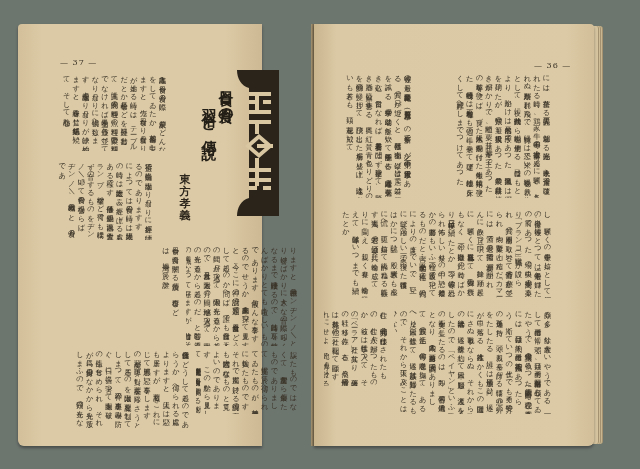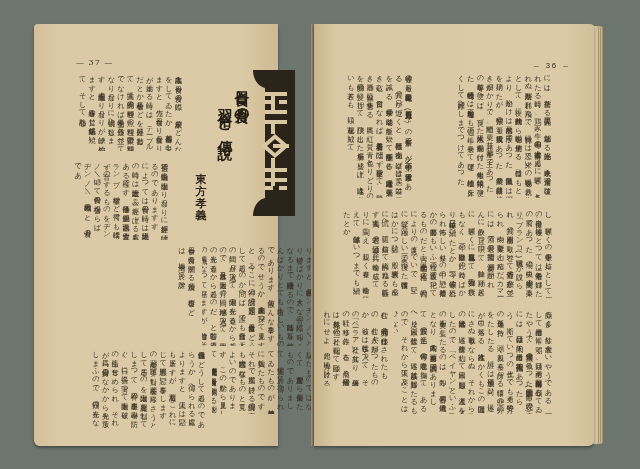--- a/index.html
+++ b/index.html
@@ -1,20 +1,20 @@
 <!DOCTYPE html>
 <html><head>
 <meta charset="utf-8">
 <style>
   html,body{margin:0;padding:0;}
   body{width:640px;height:469px;background:#6d756f;position:relative;overflow:hidden;font-family:"DejaVu Serif",serif;}
   .book{position:absolute;left:18px;top:24px;width:584px;height:422px;}
   .page{position:absolute;top:0;height:100%;background:#d9c7a2;box-shadow:0 2px 3px rgba(0,0,0,.35);}
-  .page.left{left:16px;width:244px;border-radius:4px 0 0 6px;background:linear-gradient(90deg,#d3c09a 0%,#dccaa6 10%,#dccaa6 85%,#cdb993 100%);text-decoration:underline;}
-  .page.right{left:296px;width:280px;border-radius:0 4px 6px 0;background:linear-gradient(90deg,#c9b58e 0%,#dbc9a5 8%,#dccaa6 90%,#d2bf99 100%);font-family:Liberation Mono, monospace;}
+  .page.left{left:0;width:244px;border-radius:4px 0 0 6px;background:linear-gradient(90deg,#d3c09a 0%,#dccaa6 10%,#dccaa6 85%,#cdb993 100%);text-decoration:underline;}
+  .page.right{left:296px;width:280px;border-radius:0 4px 6px 0;background:linear-gradient(90deg,#c9b58e 0%,#dbc9a5 8%,#dccaa6 90%,#d2bf99 100%);}
   .gutter{position:absolute;left:293px;top:0;width:6px;height:100%;background:linear-gradient(90deg,#a89673,#6f6149,#a89673);}
   .edges{position:absolute;left:574px;top:2px;width:10px;height:418px;}
   .edges div{position:absolute;top:0;height:100%;border-right:1px solid #a3916f;background:#d6c49f;border-radius:0 3px 3px 0;}
   .pnum{position:absolute;font-size:8px;color:#3a3226;letter-spacing:1px;}
   .col-block{position:absolute;writing-mode:vertical-rl;font-size:7.2px;line-height:9.6px;color:#3b3428;letter-spacing:.3px;overflow:hidden;}
   .title{position:absolute;writing-mode:vertical-rl;color:#231e16;font-weight:bold;}
   .author{position:absolute;writing-mode:vertical-rl;color:#2c261c;font-size:11px;font-weight:bold;letter-spacing:12px;}
   .deco{position:absolute;}
 </style>
 </head>

